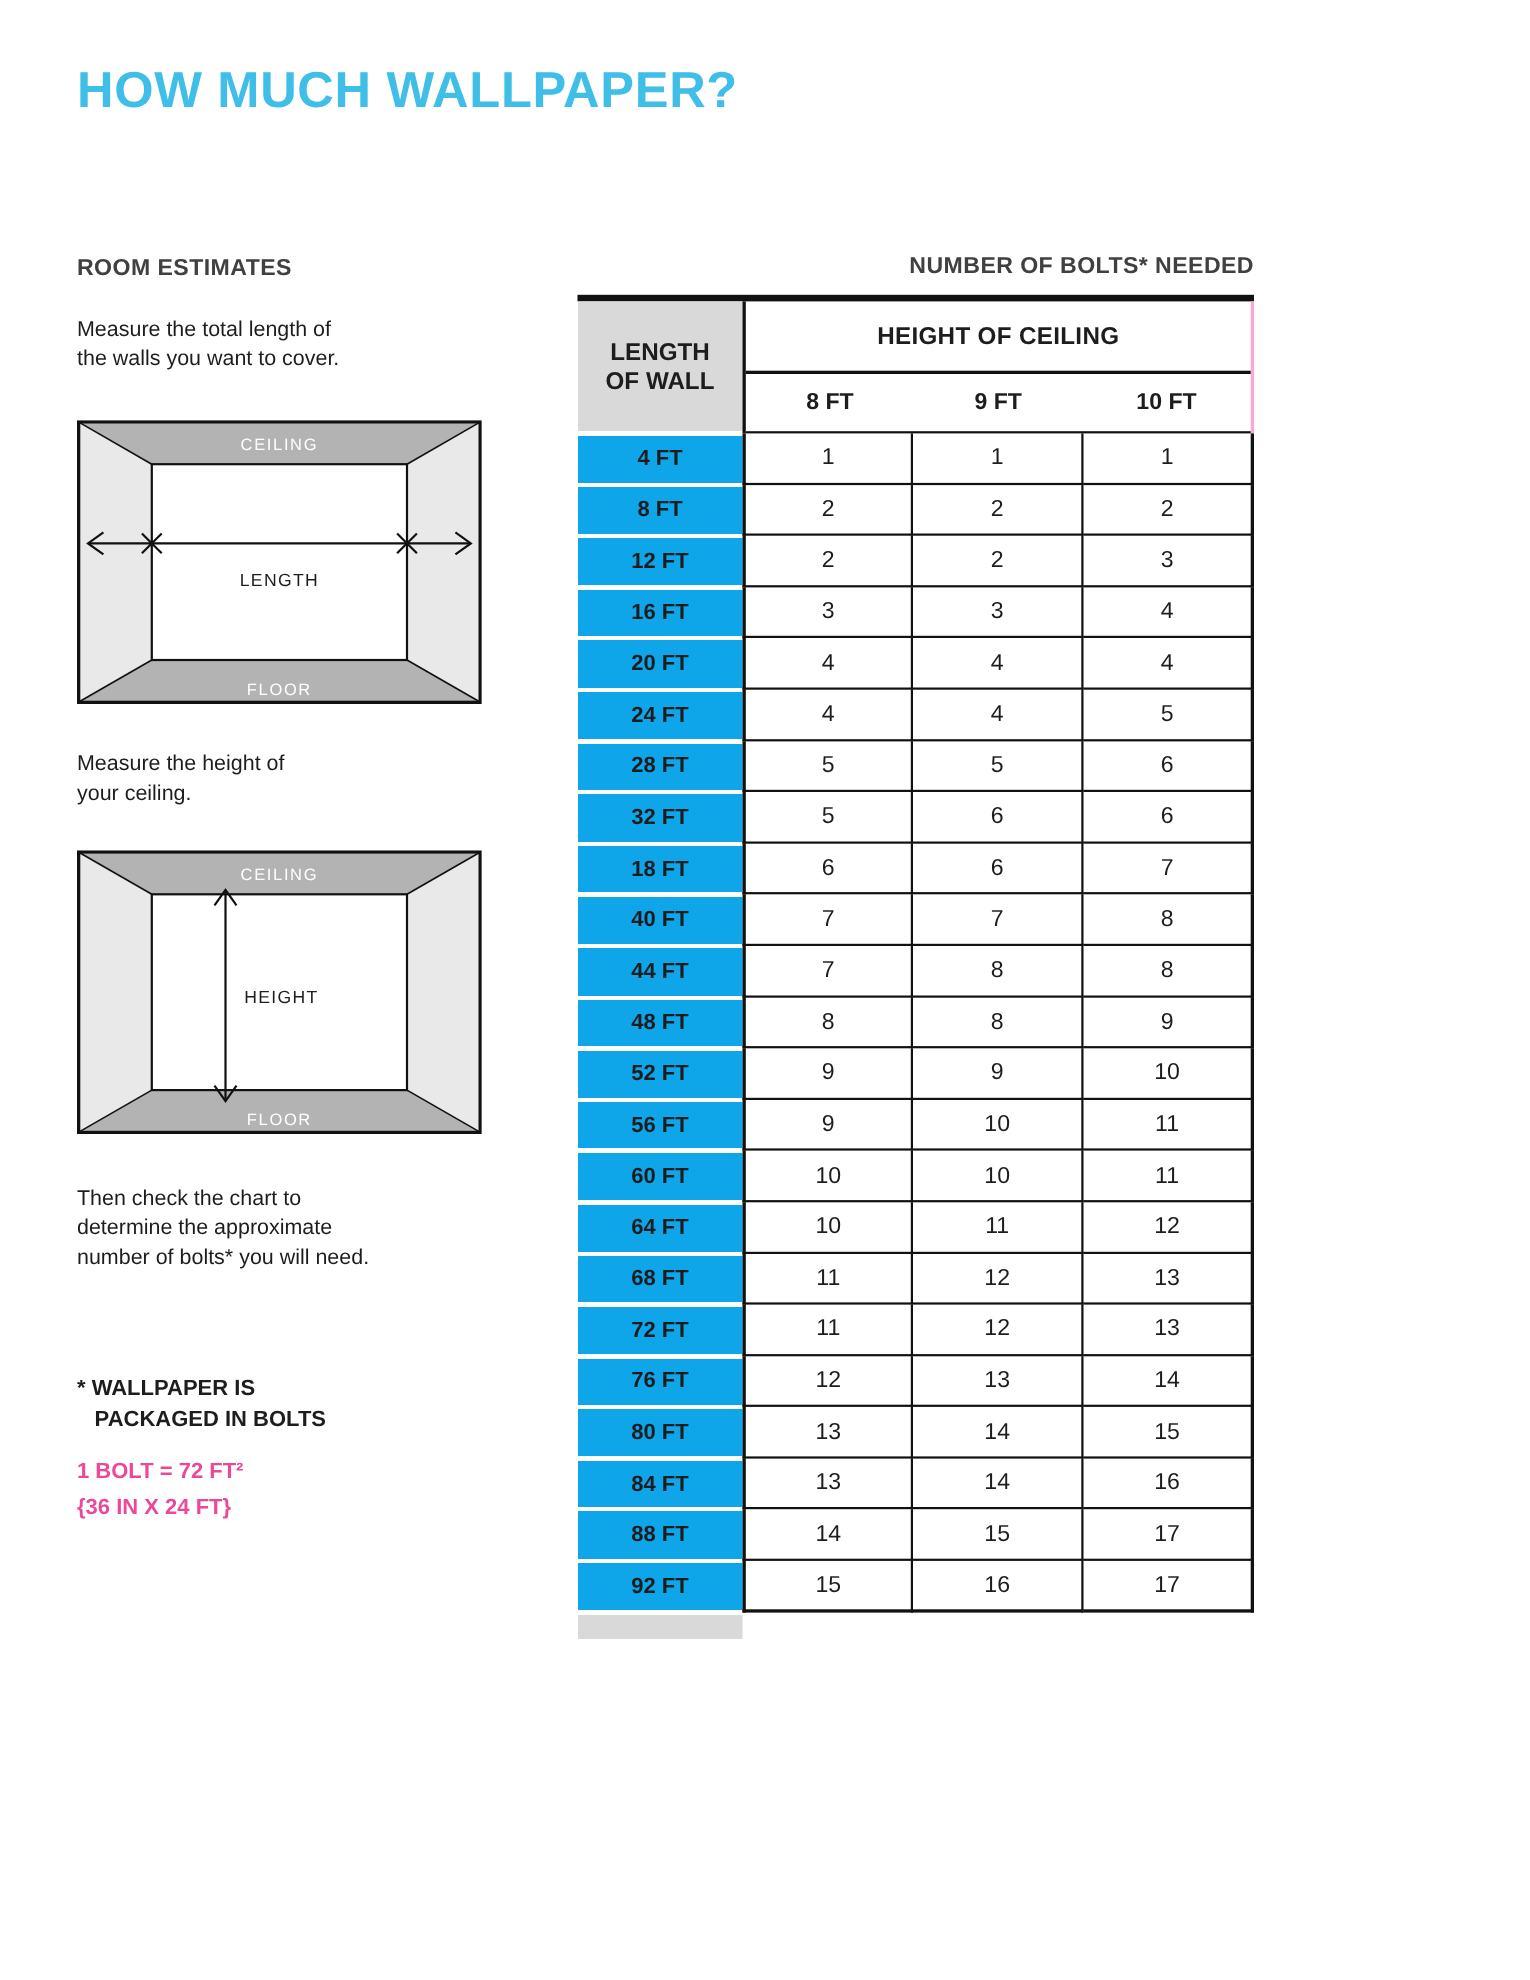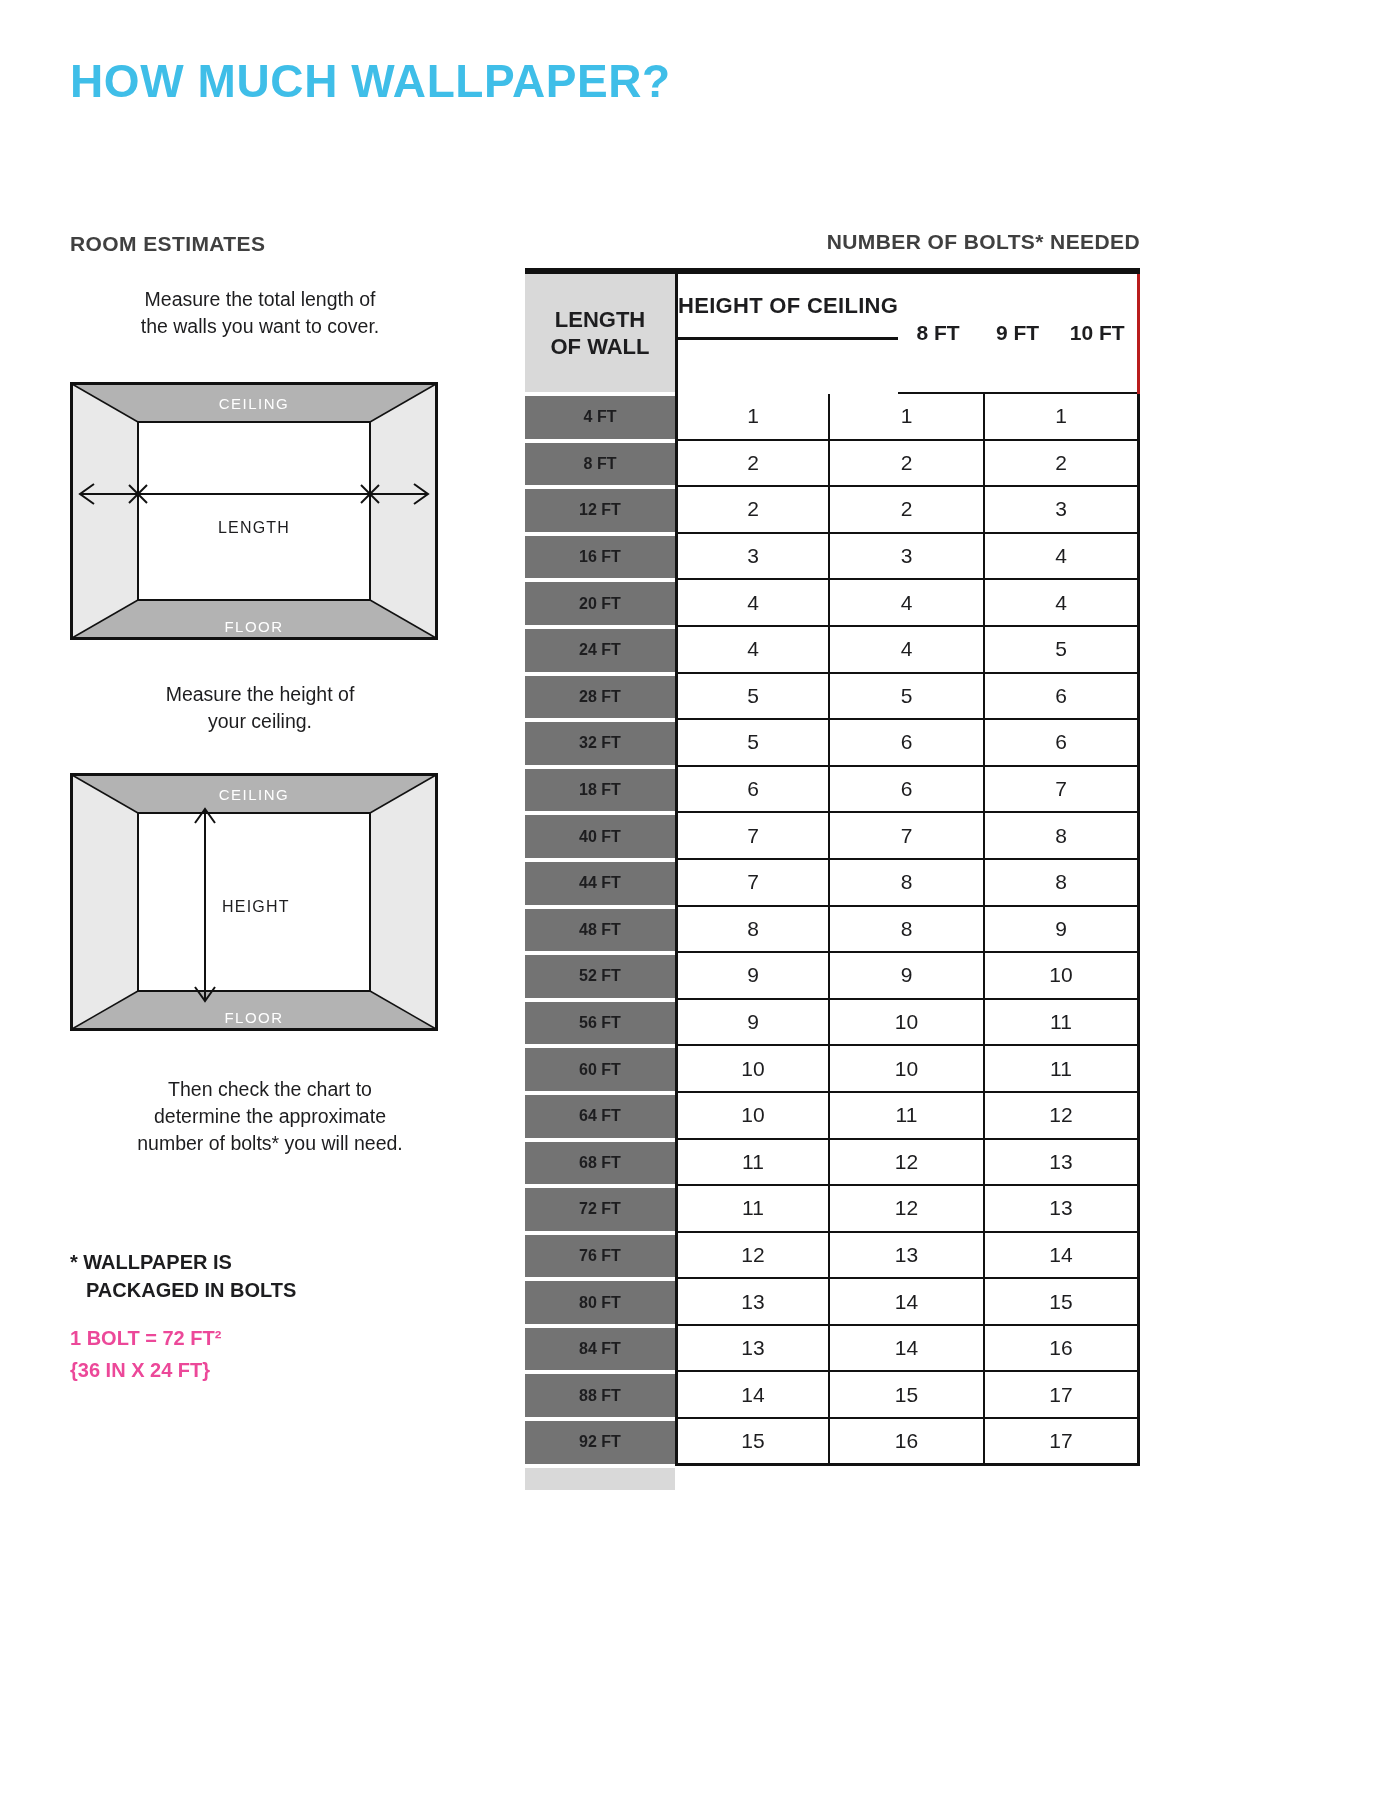--- a/index.html
+++ b/index.html
@@ -1,44 +1,44 @@
 <!DOCTYPE html>
 <html><head>
 <meta charset="utf-8">
 <style>
   html,body { margin:0; padding:0; background:#ffffff; }
   body { font-family:"Liberation Sans", sans-serif; color:#1d1d1f; }
   .page { position:relative; width:1391px; height:1733px; background:#fff; overflow:hidden; }
   .abs { position:absolute; }
-  .pre { white-space:pre-line;text-align:center; }
+  .pre { white-space:pre-line; }
 
   .main-title { left:70px; top:54px; font-size:46px; font-weight:700; color:#3fbee8; letter-spacing:0.6px; }
   .section-head { font-size:21px; font-weight:700; color:#404040; letter-spacing:0.4px; }
   .body-text { font-size:19.5px; line-height:1.38; color:#1d1d1f; }
   .foot-bold { font-size:20px; font-weight:700; line-height:1.4; color:#1d1d1f; }
   .foot-bold .indent { padding-left:16px; }
   .bolt-info { font-size:20px; font-weight:700; line-height:1.6; color:#ec4899; }
 
   
   .table-wrap { left:525px; top:268px; width:615px; }
   .top-bar { height:6px; background:#111; }
   .t-header { display:grid; grid-template-columns:150px 465px; height:120px; }
   .corner { background:#d9d9d9; background-clip:content-box; padding:0 0 2px 0; box-sizing:border-box;
             display:flex; align-items:center; justify-content:center; text-align:center;
             font-size:22px; font-weight:700; line-height:1.25; }
-  .head-right { box-sizing:border-box; border-left:3px solid #111; border-right:3px solid #b91c1c;
-                display:flex; flex-direction:row; }
+  .head-right { box-sizing:border-box; border-left:3px solid #111; border-right:3px solid #f9a8d4;
+                display:flex; flex-direction:column; }
   .group-head { height:66px; display:flex; align-items:center; justify-content:center;
                 font-size:22px; font-weight:700; letter-spacing:0.3px; border-bottom:3px solid #111; box-sizing:border-box; }
   .sub-heads { flex:1; display:grid; grid-template-columns:repeat(3,1fr); border-bottom:2px solid #111; box-sizing:border-box; }
   .sub-head { display:flex; align-items:center; justify-content:center; font-size:21px; font-weight:700; }
 
   .t-row { display:grid; grid-template-columns:150px 155px 155px 155px; height:46.6px; }
-  .t-label { background:#737373; background-clip:content-box; padding:2px 0; box-sizing:border-box;
-             display:flex; align-items:center; justify-content:center; font-size:16px; font-weight:700; }
+  .t-label { background:#0ea5e9; background-clip:content-box; padding:2px 0; box-sizing:border-box;
+             display:flex; align-items:center; justify-content:center; font-size:20px; font-weight:700; }
   .t-cell { box-sizing:border-box; border-bottom:2px solid #111; border-right:2px solid #111;
             display:flex; align-items:center; justify-content:center; font-size:21px; }
   .t-cell.first { border-left:3px solid #111; }
   .t-cell.last  { border-right:3px solid #111; }
   .t-row:last-child .t-cell { border-bottom-width:3px; }
   .t-stub { width:150px; height:24px; background:#d9d9d9; background-clip:content-box; padding-top:2px; box-sizing:border-box; }
 
   .table-title { left:525px; top:230px; width:615px; text-align:right; }
 
   svg text { font-family:"Liberation Sans", sans-serif; }

